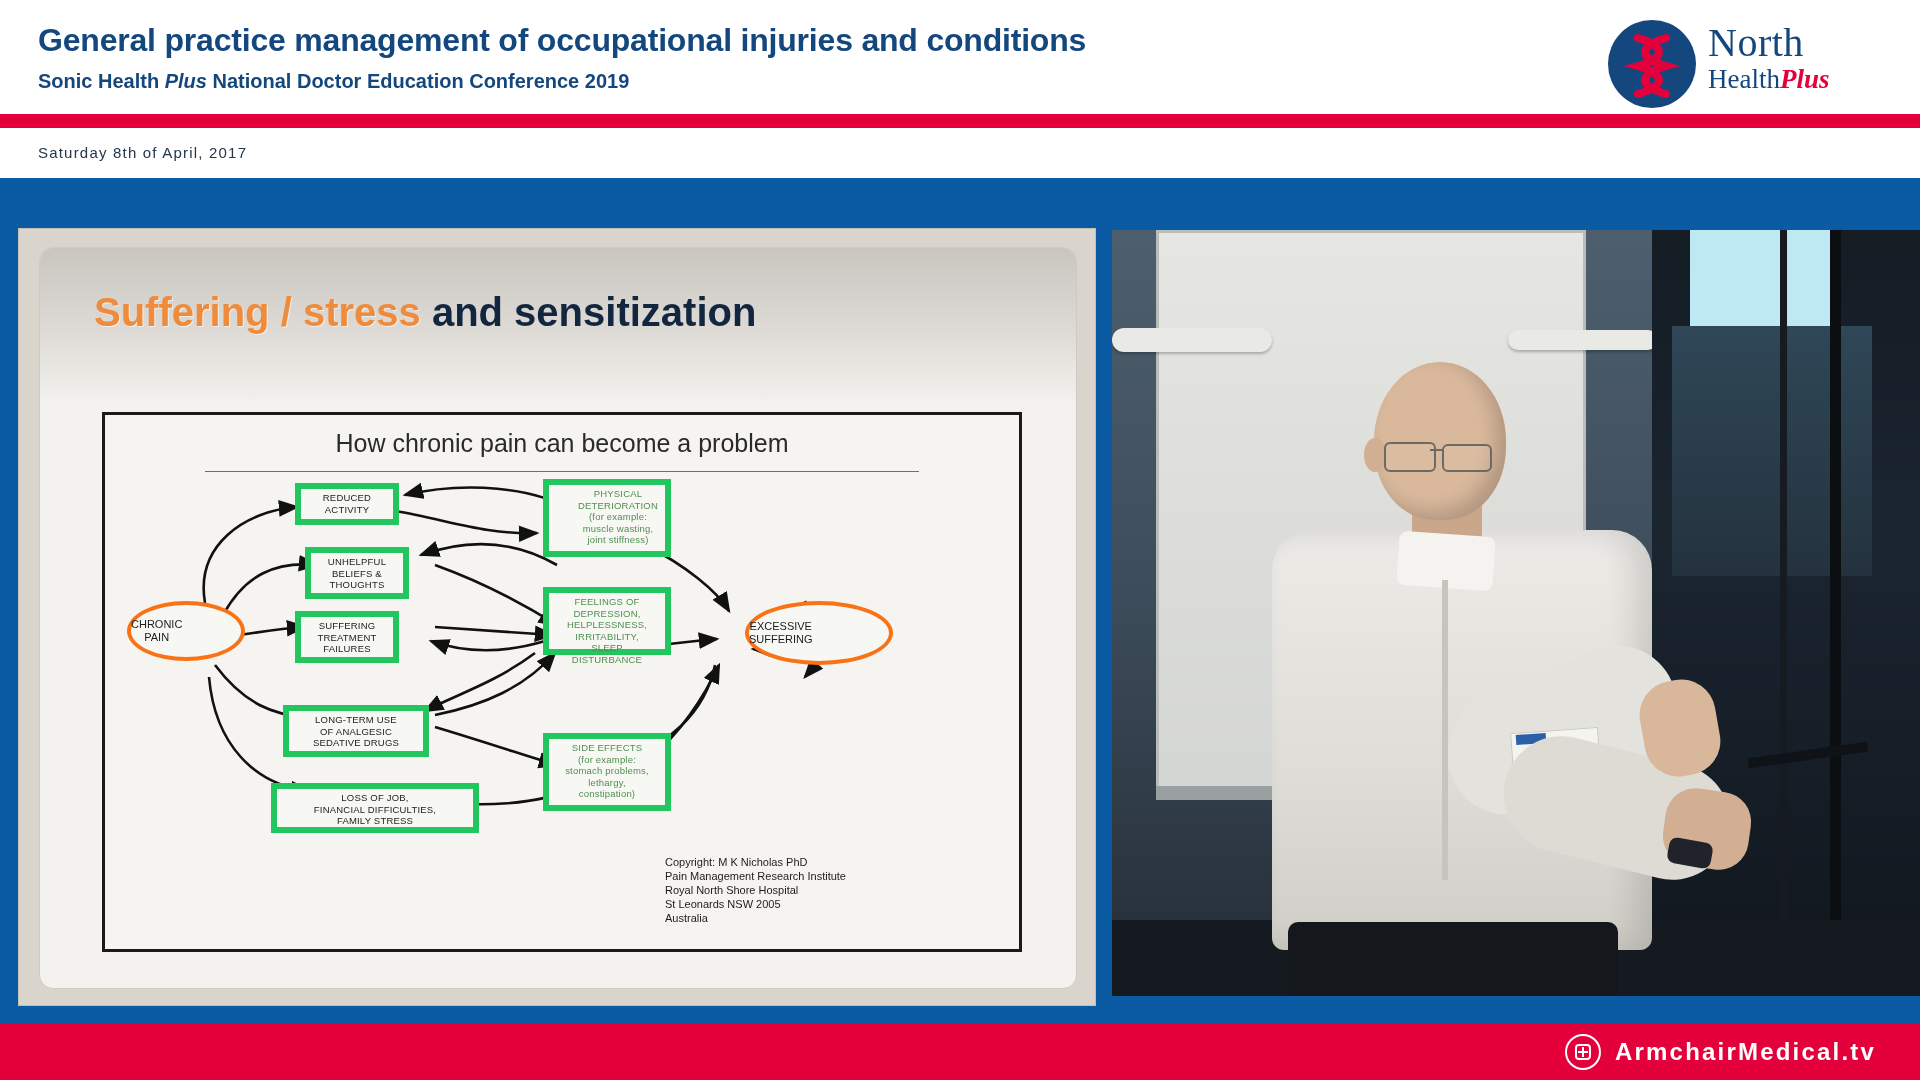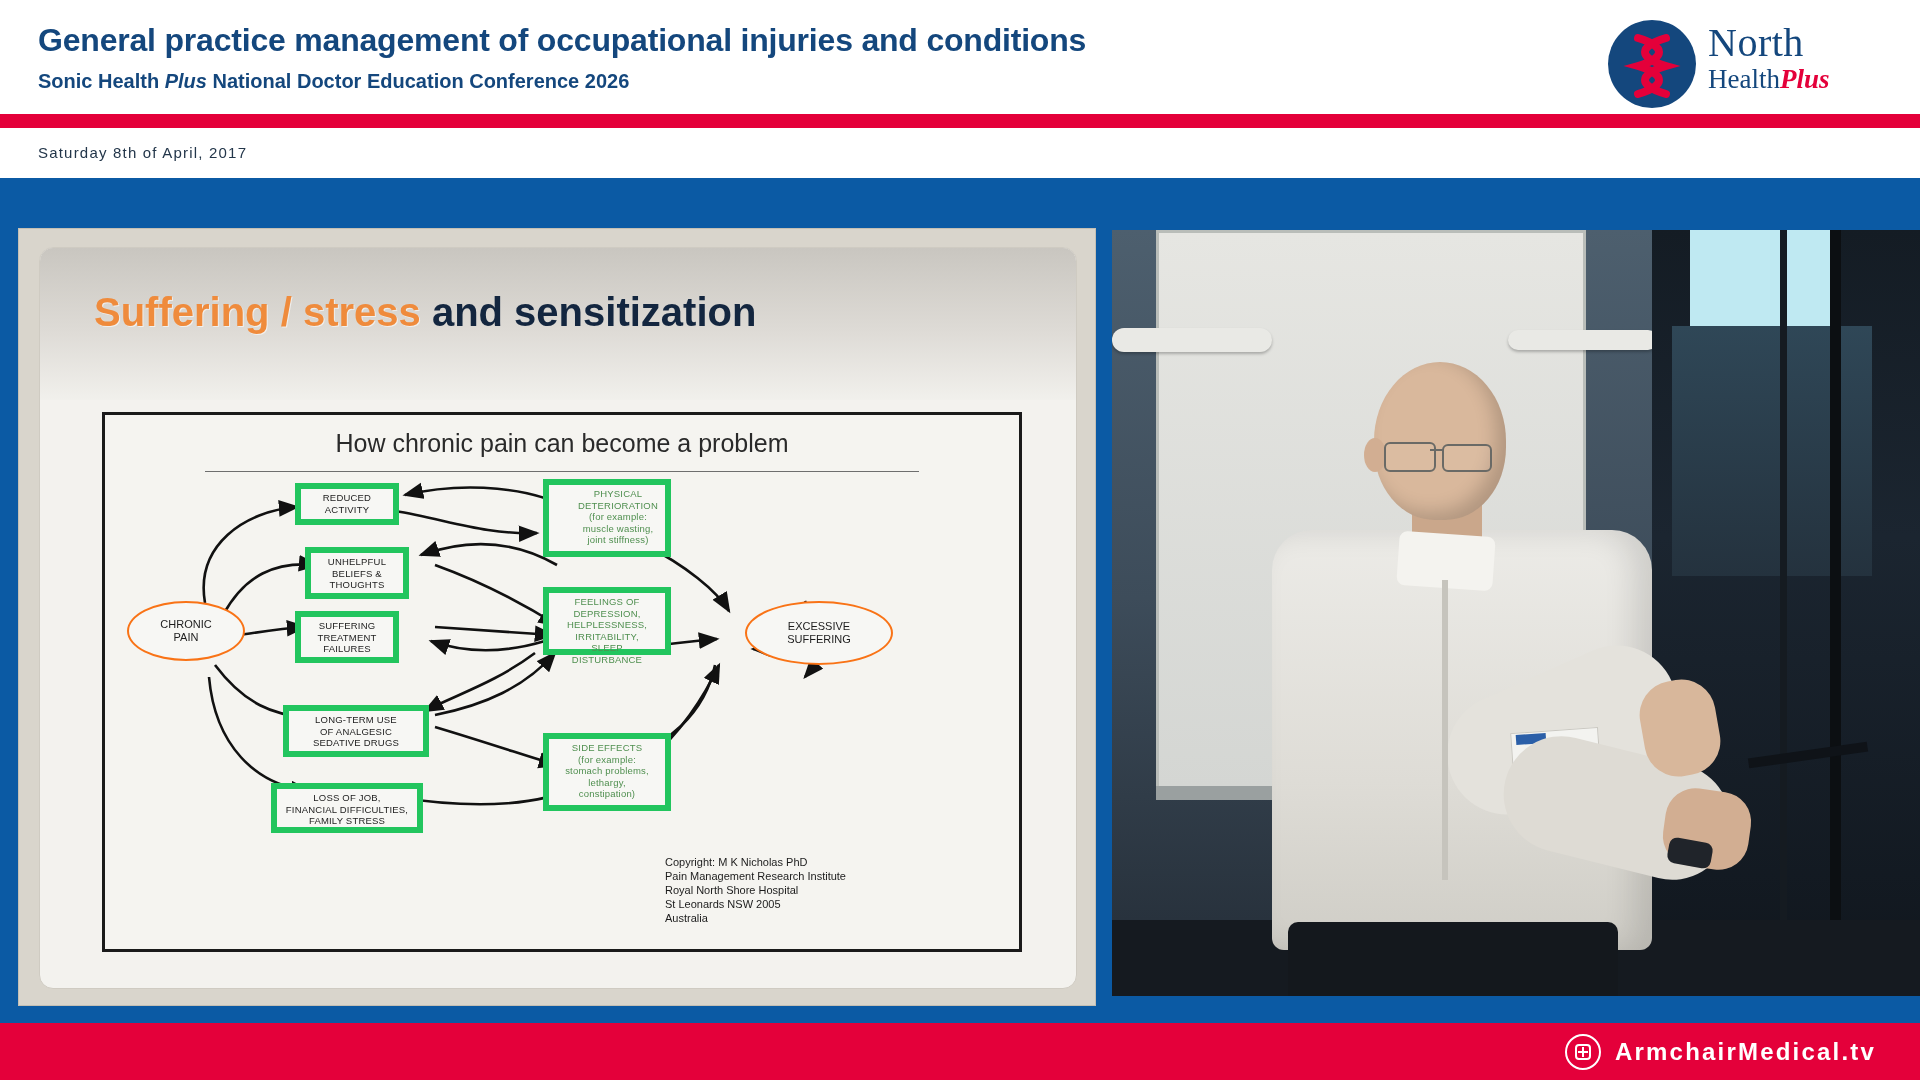--- a/index.html
+++ b/index.html
@@ -219,31 +219,31 @@
     line-height: 11.5px;
     color: #1c1c1c;
     padding: 3px 2px;
     letter-spacing: 0.2px;
   }
   .node.green {
     color: #4f8f4f;
   }
   .ellipse {
     position: absolute;
-    border: 2px solid #f97316;
+    border: 4px solid #f97316;
     border-radius: 50%;
     background: #f7f7f4;
     box-sizing: border-box;
     text-align: center;
     font-size: 11px;
     line-height: 13px;
     color: #1c1c1c;
     display: flex;
     align-items: center;
-    justify-content: center;
+    justify-content: flex-start;
   }
   .copyright {
     position: absolute;
     left: 560px;
     top: 440px;
     font-size: 11px;
     line-height: 14px;
     color: #1c1c1c;
     white-space: pre-line;
   }
@@ -500,21 +500,21 @@
   }
 </style>
 </head>
 <body>
 
 <div class="page">
 
   <div class="header">
     <div class="header-titles">
       <div class="header-title">General practice management of occupational injuries and conditions</div>
-      <div class="header-subtitle"><span>Sonic Health </span><span class="it">Plus</span><span> National Doctor Education Conference 2026</span></div>
+      <div class="header-subtitle"><span>Sonic Health </span><span class="it">Plus</span><span> National Doctor Education Conference 2019</span></div>
     </div>
 
     <div class="logo">
       <div class="logo-mark">
         <svg width="88" height="88" viewBox="0 0 88 88" aria-hidden="true">
           <path d="M30 18 C58 26, 58 38, 30 46 C58 54, 58 66, 30 74" stroke="#e4003a" stroke-width="8" fill="none" stroke-linecap="round"></path>
           <path d="M58 18 C30 26, 30 38, 58 46 C30 54, 30 66, 58 74" stroke="#e4003a" stroke-width="8" fill="none" stroke-linecap="round"></path>
         </svg>
       </div>
       <div class="logo-text">
@@ -589,21 +589,21 @@
         <div class="node" style="left:190px; top:196px; width:104px; height:52px;">
           <span style="white-space:pre-line">SUFFERING
 TREATMENT
 FAILURES</span>
         </div>
         <div class="node" style="left:178px; top:290px; width:146px; height:52px;">
           <span style="white-space:pre-line">LONG-TERM USE
 OF ANALGESIC
 SEDATIVE DRUGS</span>
         </div>
-        <div class="node" style="left:166px; top:368px; width:152px; height:50px;">
+        <div class="node" style="left:166px; top:368px; width:208px; height:50px;">
           <span style="white-space:pre-line">LOSS OF JOB,
 FINANCIAL DIFFICULTIES,
 FAMILY STRESS</span>
         </div>
         <div class="node green" style="left:438px; top:64px; width:128px; height:78px;padding-left:24px;">
           <span style="white-space:pre-line">PHYSICAL
 DETERIORATION
 (for example:
 muscle wasting,
 joint stiffness)</span>

